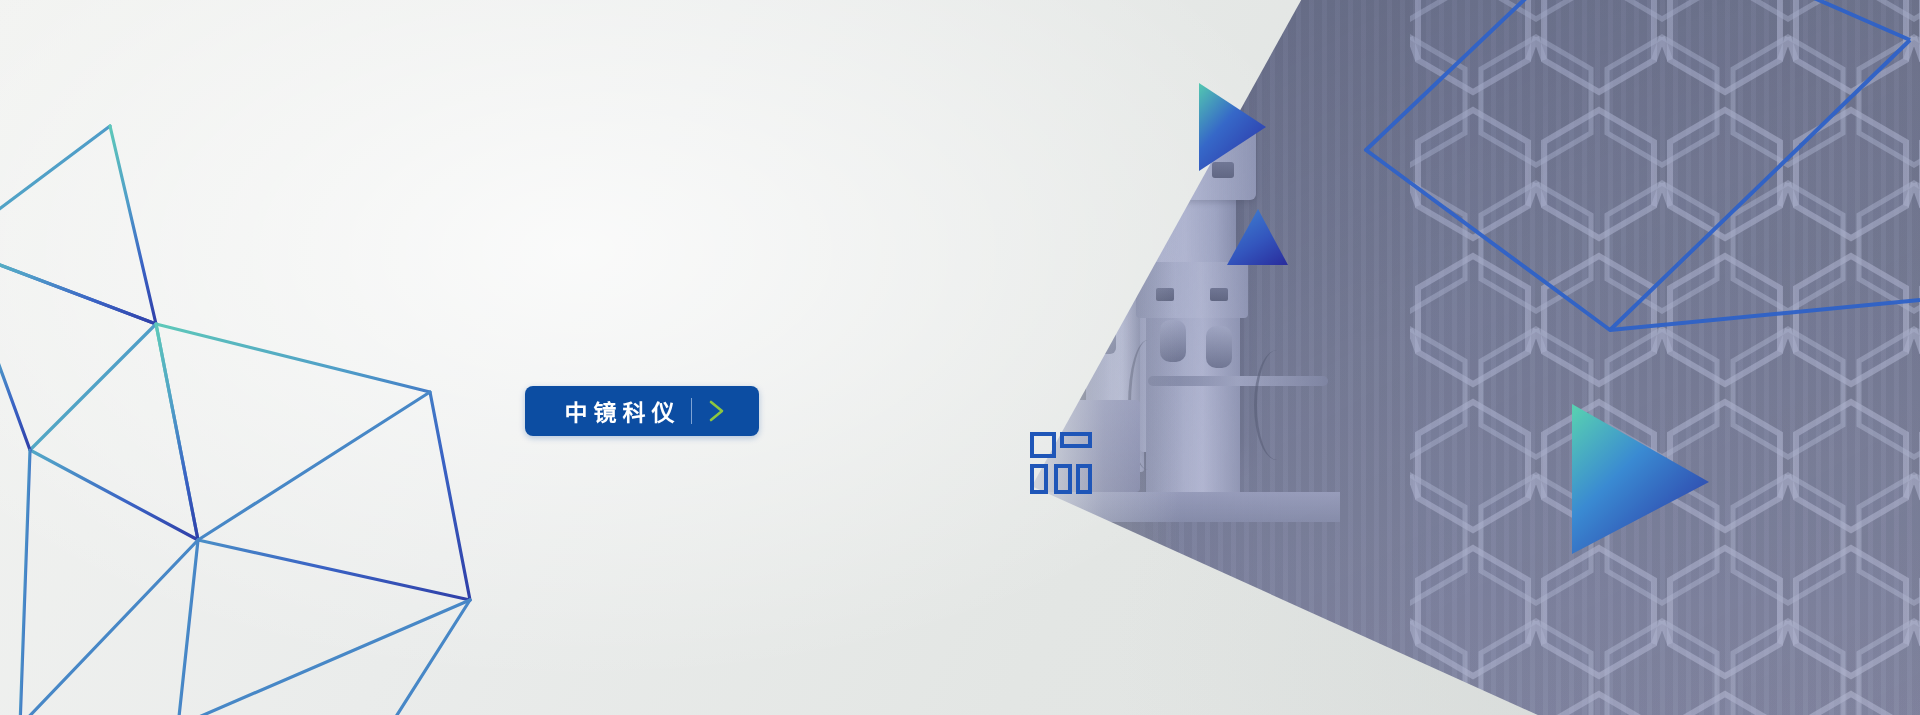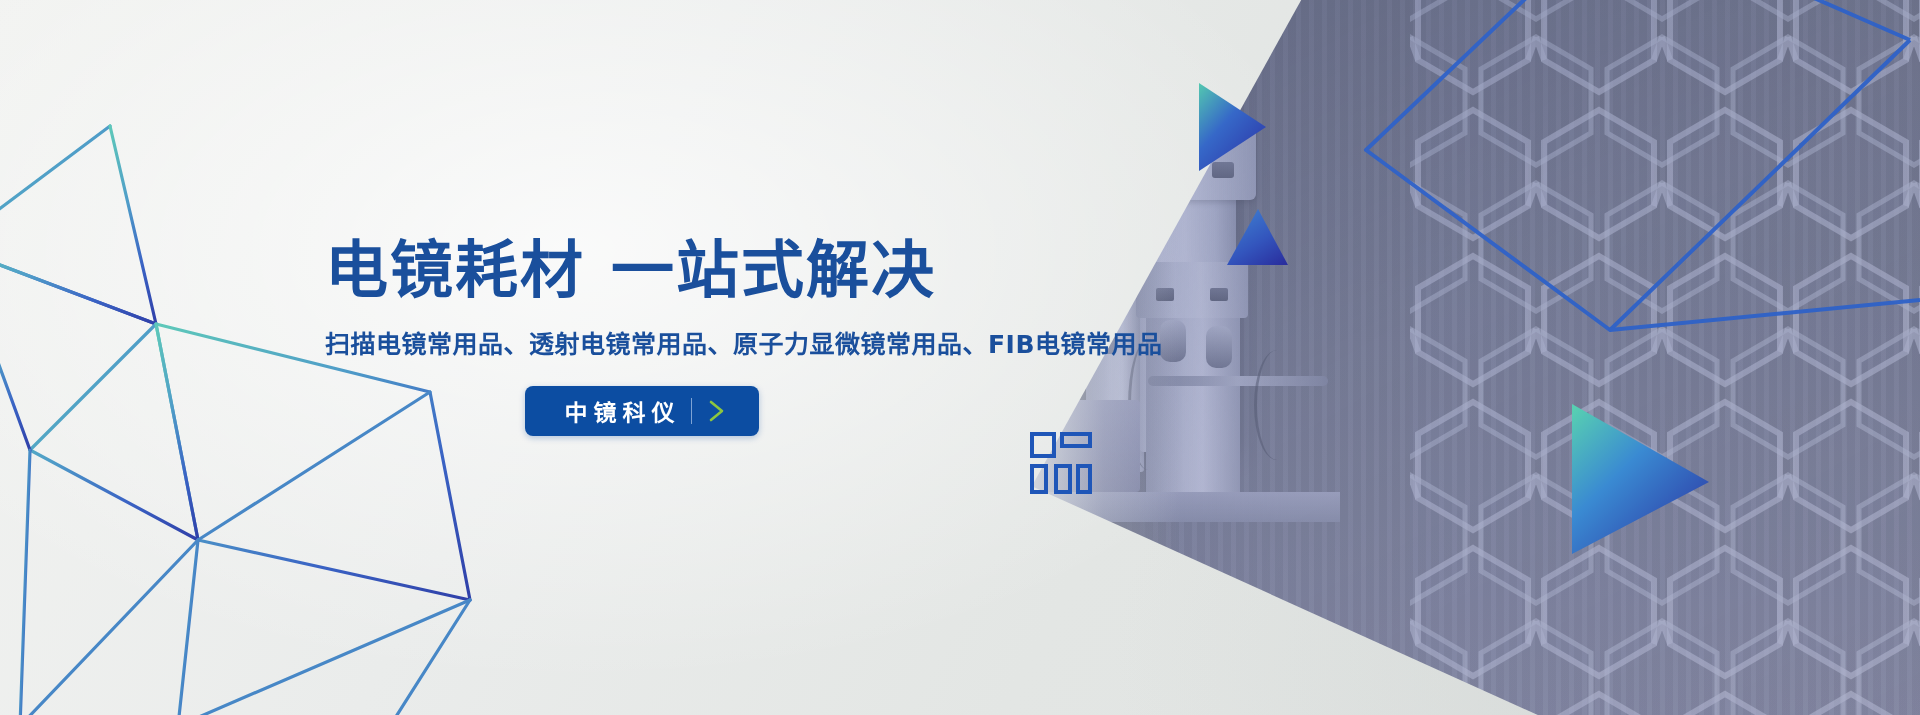--- a/index.html
+++ b/index.html
@@ -384,24 +384,20 @@
   <svg class="bracket" viewBox="0 0 62 62" xmlns="http://www.w3.org/2000/svg">
     <g fill="none" stroke="#1f56b8" stroke-width="4">
       <rect x="2" y="2" width="22" height="22"></rect>
       <rect x="32" y="2" width="28" height="12"></rect>
       <rect x="2" y="34" width="14" height="26"></rect>
       <rect x="26" y="34" width="14" height="26"></rect>
       <rect x="48" y="34" width="12" height="26"></rect>
     </g>
   </svg>
 
-  <div class="content">
-    <h1 class="headline"><span>电镜耗材</span><span class="gap"></span><span>一站式解决</span></h1>
-    <p class="subline">扫描电镜常用品、透射电镜常用品、原子力显微镜常用品、FIB电镜常用品</p>
-  </div>
 
   <div class="cta" role="button" tabindex="0">
     <span class="cta-label">中镜科仪</span>
     <span class="cta-div"></span>
     <span class="cta-arrow">
       <svg width="18" height="24" viewBox="0 0 18 24" fill="none" xmlns="http://www.w3.org/2000/svg">
         <path d="M 3 3 L 14 12 L 3 21" stroke="#8dc63f" stroke-width="2.6" stroke-linecap="round" stroke-linejoin="round"></path>
       </svg>
     </span>
   </div>

